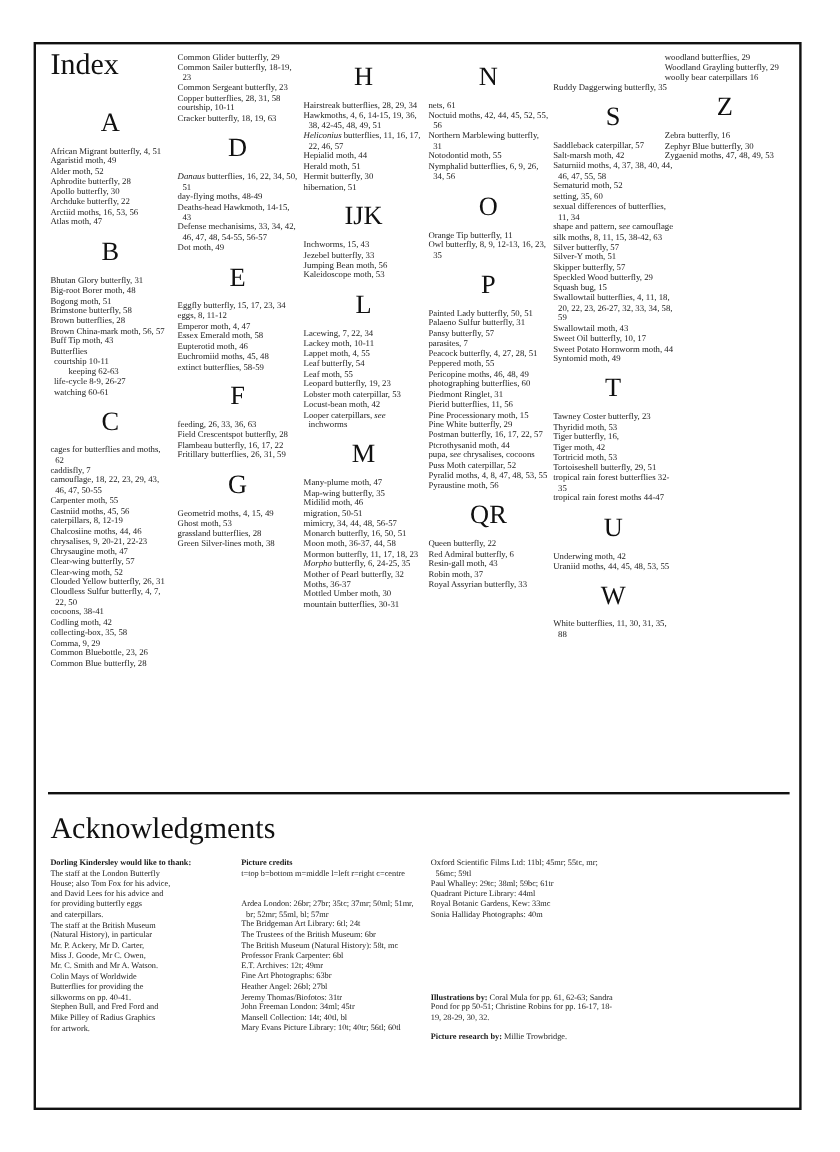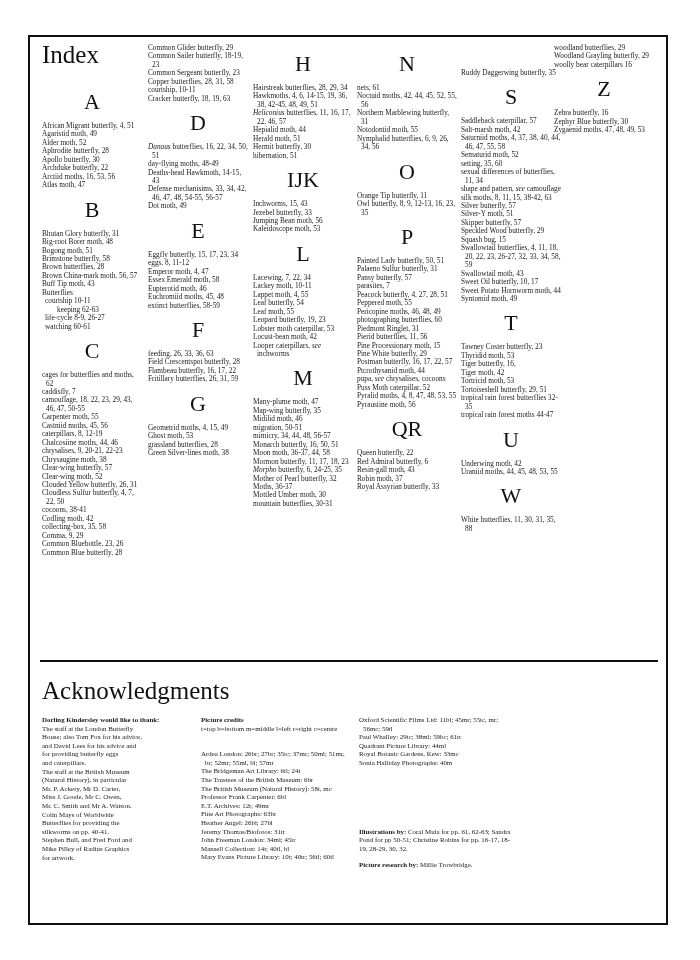--- a/index.html
+++ b/index.html
@@ -65,21 +65,21 @@
       <div class="section">
         <div class="letter">C</div>
         <div class="entry">cages for butterflies and moths, 62</div>
         <div class="entry">caddisfly, 7</div>
         <div class="entry">camouflage, 18, 22, 23, 29, 43, 46, 47, 50-55</div>
         <div class="entry">Carpenter moth, 55</div>
         <div class="entry">Castniid moths, 45, 56</div>
         <div class="entry">caterpillars, 8, 12-19</div>
         <div class="entry">Chalcosiine moths, 44, 46</div>
         <div class="entry">chrysalises, 9, 20-21, 22-23</div>
-        <div class="entry">Chrysaugine moth, 38</div>
+        <div class="entry">Chrysaugine moth, 47</div>
         <div class="entry">Clear-wing butterfly, 57</div>
         <div class="entry">Clear-wing moth, 52</div>
         <div class="entry">Clouded Yellow butterfly, 26, 31</div>
         <div class="entry">Cloudless Sulfur butterfly, 4, 7, 22, 50</div>
         <div class="entry">cocoons, 38-41</div>
         <div class="entry">Codling moth, 42</div>
         <div class="entry">collecting-box, 35, 58</div>
         <div class="entry">Comma, 9, 29</div>
         <div class="entry">Common Bluebottle, 23, 26</div>
         <div class="entry">Common Blue butterfly, 28</div>

